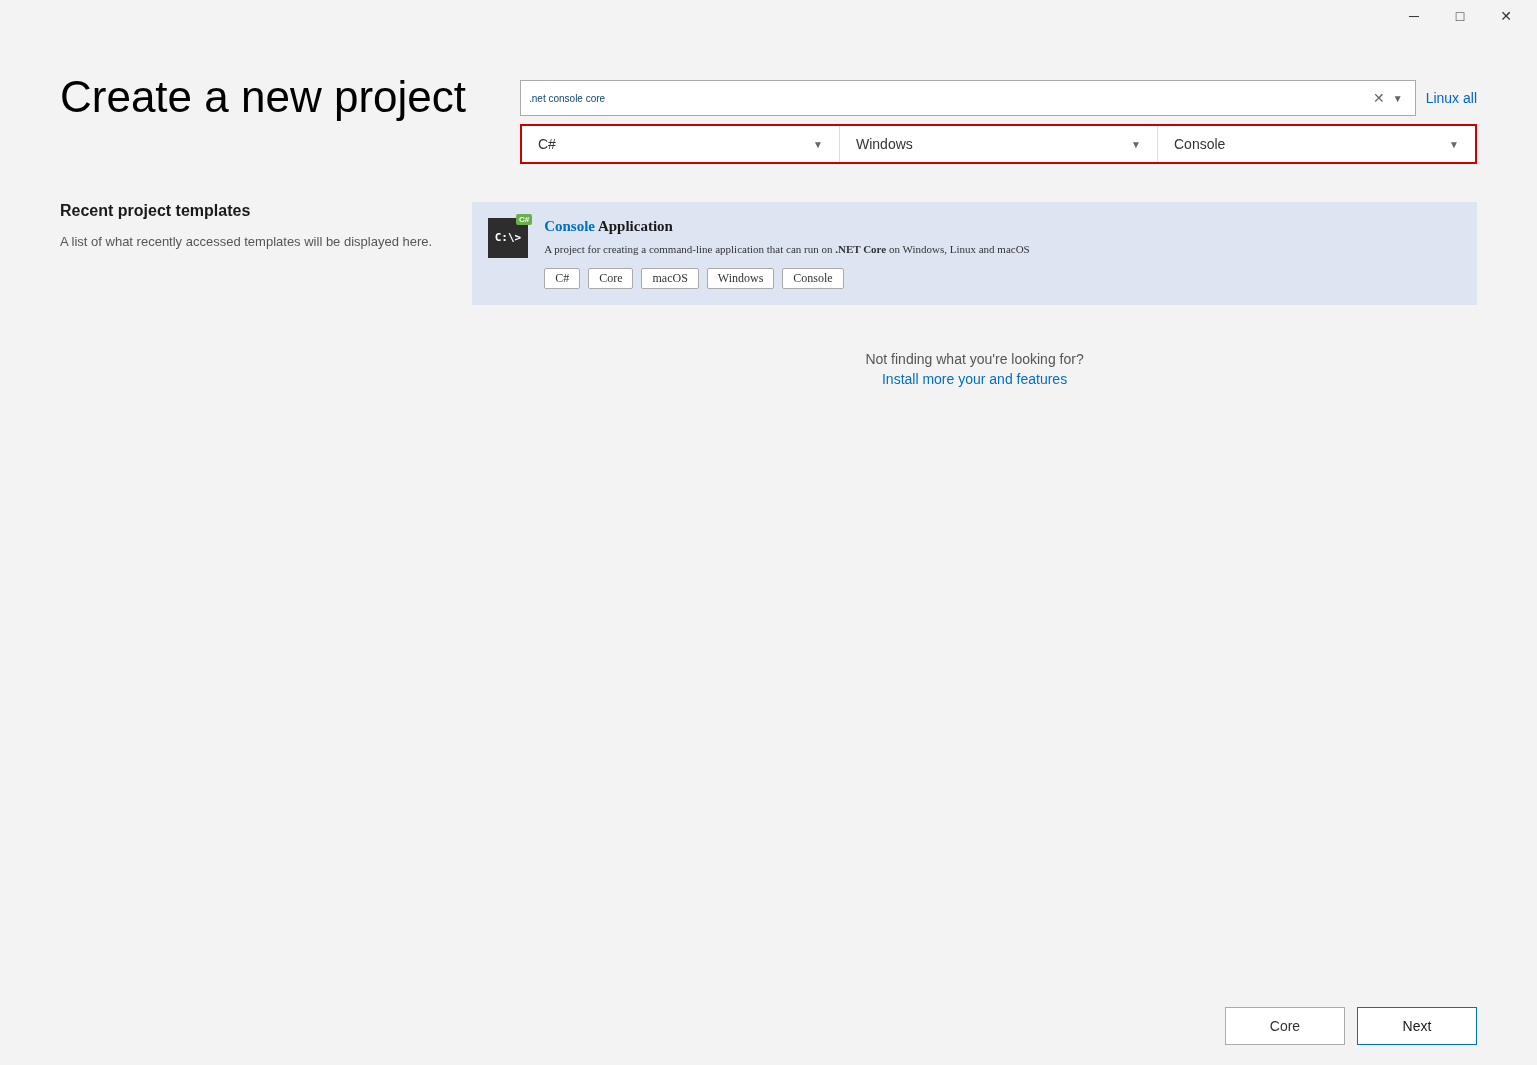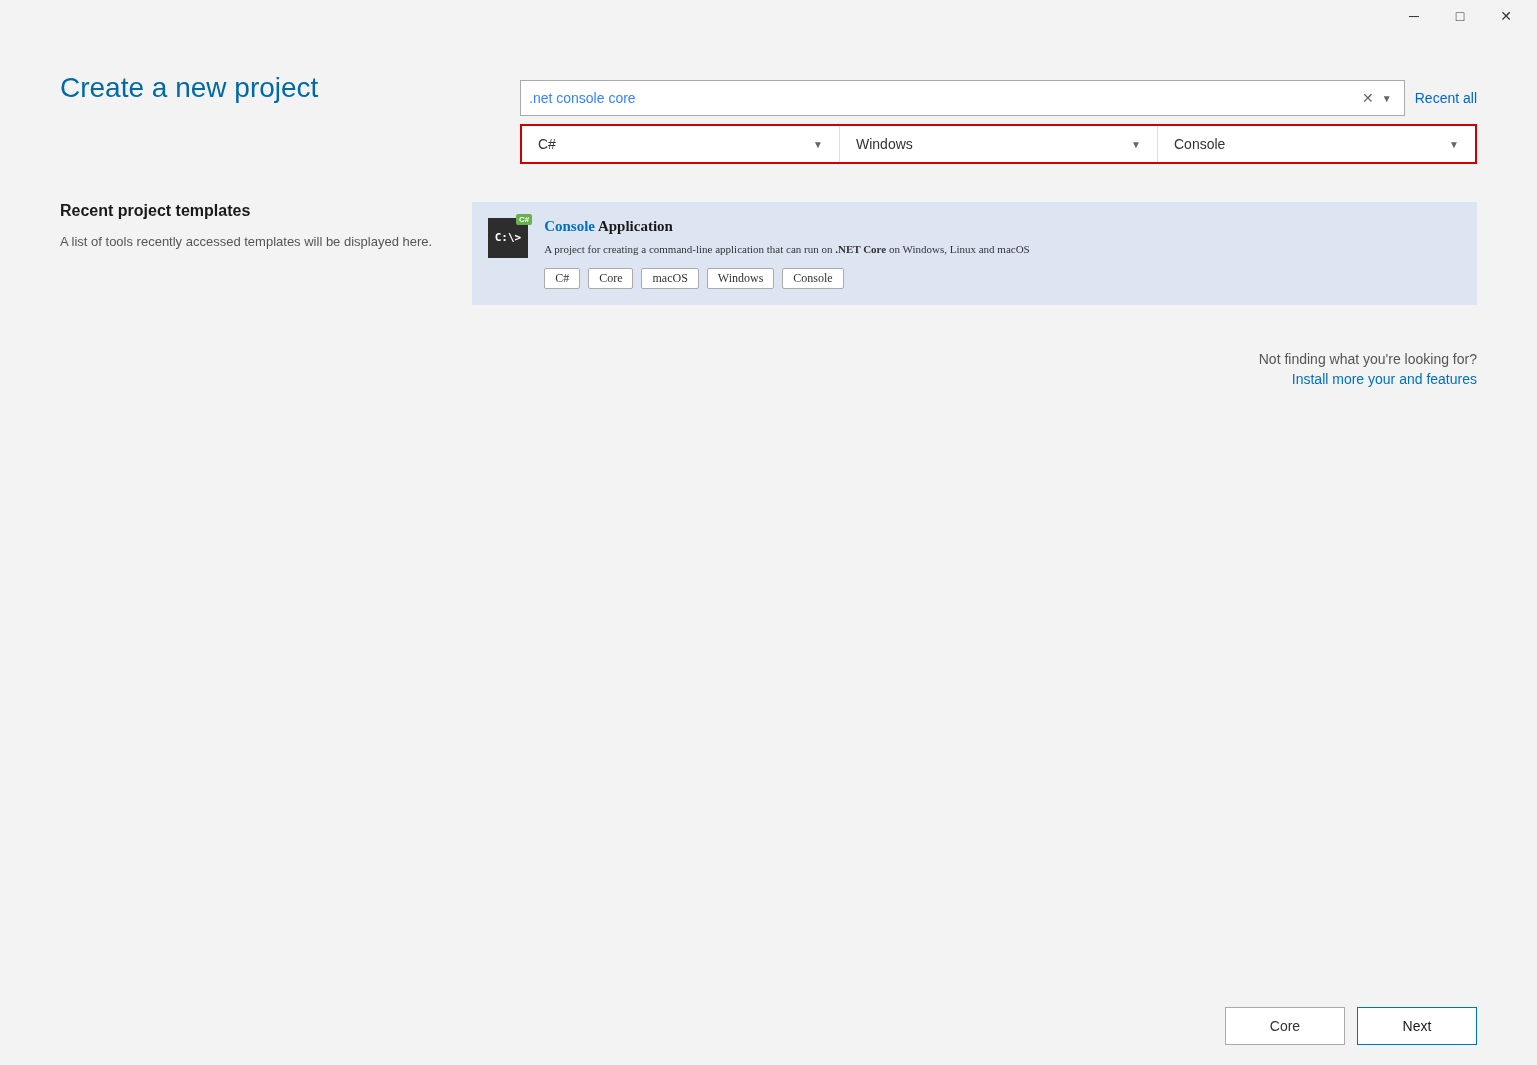--- a/index.html
+++ b/index.html
@@ -41,23 +41,23 @@
     }
 
     .page-header {
       display: flex;
       align-items: flex-start;
       padding: 40px 60px 20px 60px;
       gap: 40px;
     }
 
     .page-title {
-      font-size: 28px;
+      font-size: 44px;
       font-weight: 300;
-      color: #0369a1;
+      color: #000000;
       white-space: nowrap;
       min-width: 420px;
     }
 
     .search-area {
       flex: 1;
       display: flex;
       flex-direction: column;
       gap: 8px;
       padding-top: 8px;
@@ -75,24 +75,24 @@
       border: 1px solid #aaa;
       background: white;
       height: 36px;
       flex: 1;
       padding: 0 8px;
     }
 
     .search-input {
       border: none;
       outline: none;
-      font-size: 14px;
+      font-size: 10px;
       flex: 1;
       background: transparent;
-      color: #3b82f6;
+      color: #0c4a6e;
     }
 
     .search-clear-icon {
       color: #666;
       cursor: pointer;
       font-size: 14px;
       padding: 0 4px;
     }
 
     .search-dropdown-icon {
@@ -246,21 +246,21 @@
     .tag {
       border: 1px solid #aaa;
       padding: 2px 10px;
       font-size: 12px;
       color: #333;
       background: white;
       border-radius: 2px;
     }
 
     .not-finding {
-      text-align: right;
+      text-align: center;
       padding: 30px 0;
       color: #555;
       font-size: 14px;
     }
 
     .not-finding a {
       display: block;
       color: #0070c0;
       text-decoration: none;
       margin-top: 4px;
@@ -304,21 +304,21 @@
   <div class="page-header">
     <h1 class="page-title">Create a new project</h1>
 
     <div class="search-area">
       <div class="search-row">
         <div class="search-box">
           <input class="search-input" type="text" value=".net console core" style="">
           <span class="search-clear-icon">✕</span>
           <span class="search-dropdown-icon">▼</span>
         </div>
-        <button class="clear-all-btn">Recent all</button>
+        <button class="clear-all-btn">Linux all</button>
       </div>
 
       <div class="filter-row">
         <div class="filter-dropdown">
           <span>C#</span>
           <span class="filter-arrow">▼</span>
         </div>
         <div class="filter-dropdown">
           <span>Windows</span>
           <span class="filter-arrow">▼</span>
@@ -328,21 +328,21 @@
           <span class="filter-arrow">▼</span>
         </div>
       </div>
     </div>
   </div>
 
   <div class="content-area">
 
     <div class="sidebar">
       <div class="sidebar-title">Recent project templates</div>
-      <div class="sidebar-subtitle">A list of tools recently accessed templates will be displayed here.</div>
+      <div class="sidebar-subtitle">A list of what recently accessed templates will be displayed here.</div>
     </div>
 
     <div class="templates-area">
 
       <div class="template-card">
         <div class="template-icon">
           <div class="template-icon-inner">
             <svg width="28" height="28" viewBox="0 0 28 28">
               <rect width="28" height="28" fill="#2d2d2d"></rect>
               <text x="14" y="19" font-size="11" fill="white" text-anchor="middle" font-family="Consolas,monospace">C:\&gt;</text>

